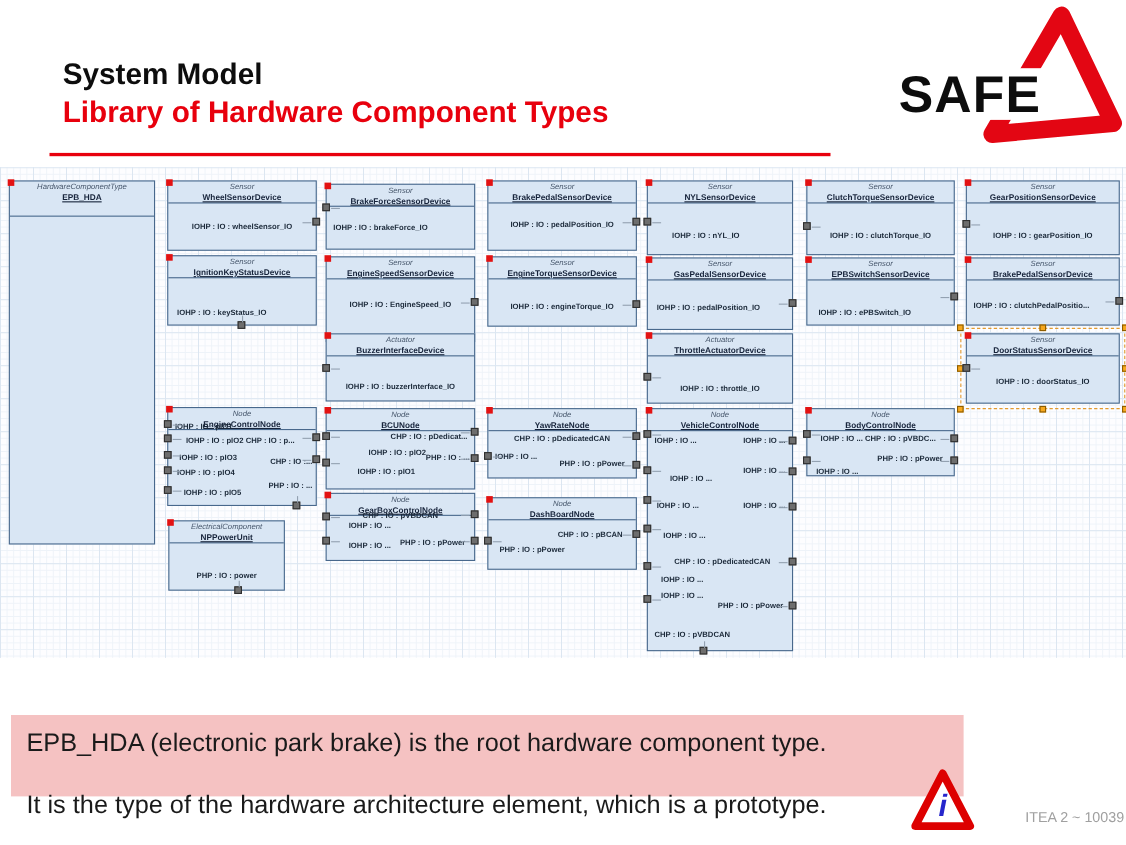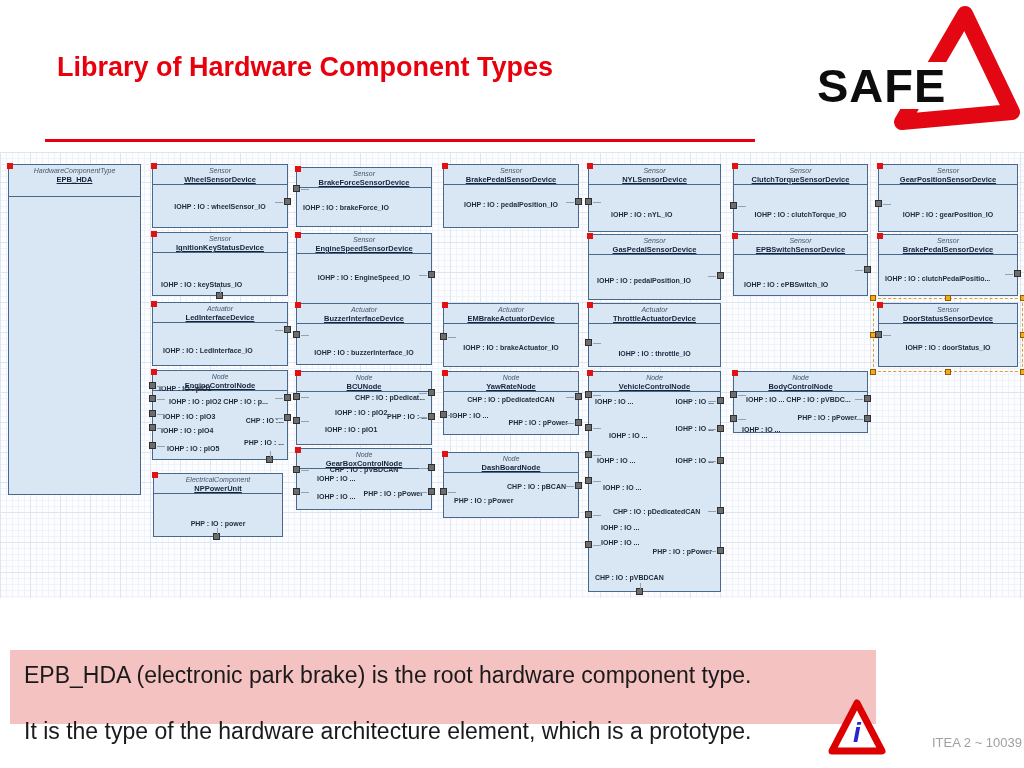--- a/index.html
+++ b/index.html
@@ -57,20 +57,21 @@
                  font-size:28px; font-weight:bold; color:#2626cc; font-style:italic; }
 
   #footer-code { position:absolute; left:932px; top:735px; font-size:13px; color:#a0a0a0; }
 </style>
 </head>
 <body>
 
 <div id="slide">
 
   <div id="title-block">
+    <div id="title-black">System Model</div>
     <div id="title-red">Library of Hardware Component Types</div>
   </div>
   <div id="title-rule"></div>
 
   <div id="logo">
     <svg id="logo-triangle" width="144" height="140" viewBox="0 0 144 140">
       <path d="M 85 14 L 132 112 L 22 122 Z" fill="none" stroke="#e30613" stroke-width="16" stroke-linejoin="round"></path>
     </svg>
     <div id="logo-text">SAFE</div>
   </div>
@@ -92,29 +93,20 @@
         <div class="port r" style="top: 33px;"></div>
         <div class="dot"></div>
       </div>
       <div class="box" style="left: 152px; top: 80px; width: 136px; height: 64px;">
         <div class="hdr">
           <div class="stereo">Sensor</div>
           <div class="bname">IgnitionKeyStatusDevice</div>
         </div>
         <div class="lbl l" style="top: 48px; left: 8px;">IOHP : IO : keyStatus_IO</div>
         <div class="port b" style="left: 63px;"></div>
-        <div class="dot"></div>
-      </div>
-      <div class="box" style="left: 152px; top: 150px; width: 136px; height: 64px;">
-        <div class="hdr">
-          <div class="stereo">Actuator</div>
-          <div class="bname">LedInterfaceDevice</div>
-        </div>
-        <div class="lbl l" style="top: 44px; left: 10px;">IOHP : IO : LedInterface_IO</div>
-        <div class="port r" style="top: 23px;"></div>
         <div class="dot"></div>
       </div>
       <div class="box" style="left: 152px; top: 218px; width: 136px; height: 90px;">
         <div class="hdr">
           <div class="stereo">Node</div>
           <div class="bname">EngineControlNode</div>
         </div>
         <div class="lbl l" style="top: 14px; left: 6px;">IOHP : IO : pIO1</div>
         <div class="lbl l" style="top: 27px; left: 16px;">IOHP : IO : pIO2 CHP : IO : p...</div>
         <div class="lbl l" style="top: 42px; left: 10px;">IOHP : IO : pIO3</div>
@@ -125,21 +117,21 @@
         <div class="port l" style="top: 11px;"></div>
         <div class="port l" style="top: 24px;"></div>
         <div class="port l" style="top: 39px;"></div>
         <div class="port l" style="top: 53px;"></div>
         <div class="port l" style="top: 71px;"></div>
         <div class="port r" style="top: 23px;"></div>
         <div class="port r" style="top: 43px;"></div>
         <div class="port b" style="left: 113px;"></div>
         <div class="dot"></div>
       </div>
-      <div class="box" style="left: 153px; top: 321px; width: 130px; height: 64px;">
+      <div class="box" style="left: 153px; top: 321px; width: 106px; height: 64px;">
         <div class="hdr">
           <div class="stereo">ElectricalComponent</div>
           <div class="bname">NPPowerUnit</div>
         </div>
         <div class="lbl c" style="top: 46px;">PHP : IO : power</div>
         <div class="port b" style="left: 59px;"></div>
         <div class="dot"></div>
       </div>
       <div class="box" style="left: 296px; top: 15px; width: 136px; height: 60px;">
         <div class="hdr">
@@ -200,27 +192,27 @@
       </div>
       <div class="box" style="left: 443px; top: 12px; width: 136px; height: 64px;">
         <div class="hdr">
           <div class="stereo">Sensor</div>
           <div class="bname">BrakePedalSensorDevice</div>
         </div>
         <div class="lbl c" style="top: 36px;">IOHP : IO : pedalPosition_IO</div>
         <div class="port r" style="top: 33px;"></div>
         <div class="dot"></div>
       </div>
-      <div class="box" style="left: 443px; top: 151px; width: 136px; height: 64px;">
-        <div class="hdr">
-          <div class="stereo">Actuator</div>
-          <div class="bname">EMBrakeActuatorDevice</div>
-        </div>
-        <div class="lbl c" style="top: 40px;">IOHP : IO : brakeActuator_IO</div>
-        <div class="port l" style="top: 29px;"></div>
+      <div class="box" style="left: 443px; top: 81px; width: 136px; height: 64px;">
+        <div class="hdr">
+          <div class="stereo">Sensor</div>
+          <div class="bname">EngineTorqueSensorDevice</div>
+        </div>
+        <div class="lbl c" style="top: 42px;">IOHP : IO : engineTorque_IO</div>
+        <div class="port r" style="top: 39px;"></div>
         <div class="dot"></div>
       </div>
       <div class="box" style="left: 443px; top: 219px; width: 136px; height: 64px;">
         <div class="hdr">
           <div class="stereo">Node</div>
           <div class="bname">YawRateNode</div>
         </div>
         <div class="lbl c" style="top: 24px;">CHP : IO : pDedicatedCAN</div>
         <div class="lbl l" style="top: 40px; left: 6px;">IOHP : IO ...</div>
         <div class="lbl r" style="top: 47px; right: 10px;">PHP : IO : pPower</div>

